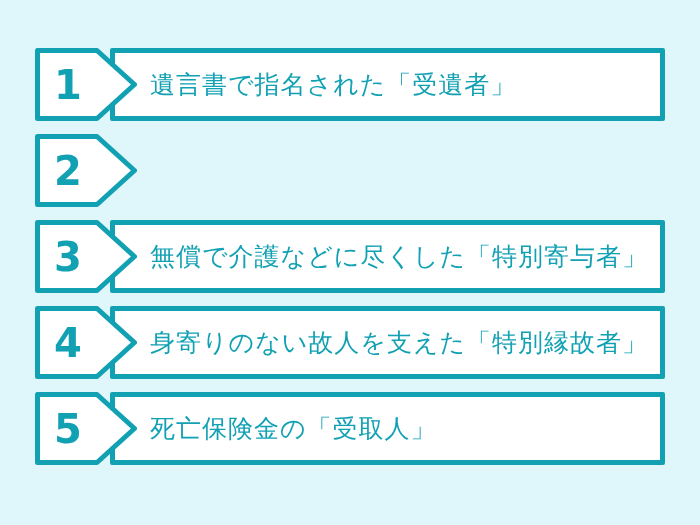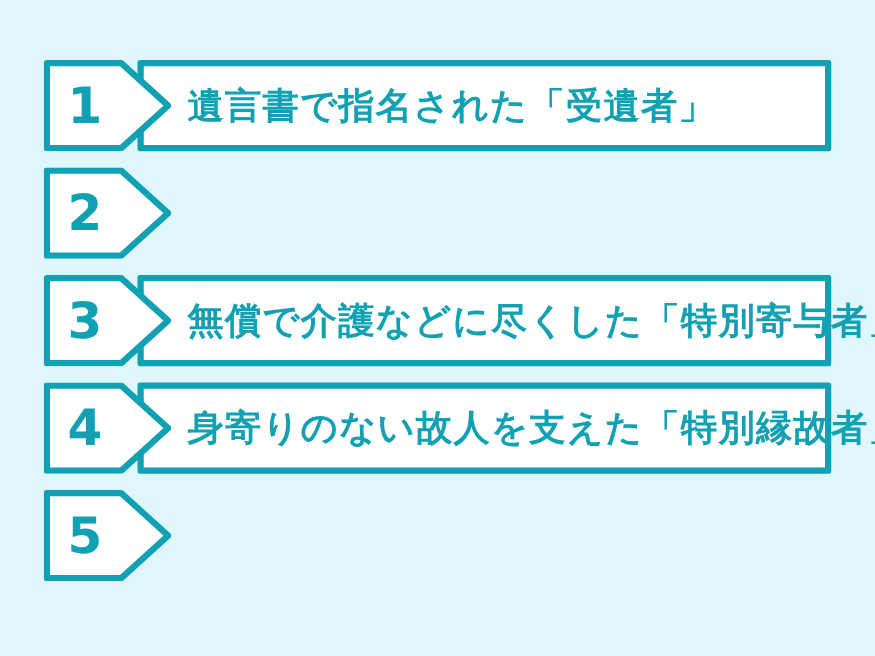--- a/index.html
+++ b/index.html
@@ -34,22 +34,22 @@
     box-sizing: border-box;
     background: var(--box_fill, #FFFFFF);
     border: 5px solid var(--teal, #12A1B3);
     border-radius: 2px;
     display: flex;
     align-items: center;
     padding-left: 35px;
   }
   .label {
     color: var(--teal, #12A1B3);
-    font-weight: bold;
-    font-size: 29px;
+    font-weight: normal;
+    font-size: 25px;
     letter-spacing: 1px;
     white-space: nowrap;
     line-height: 1;
     text-align: center;
   }
   .badge {
     position: absolute;
     left: 0;
     top: 0;
     width: 102px;
@@ -128,20 +128,23 @@
     </div>
     <div class="badge">
       <svg viewBox="0 0 102 73" preserveAspectRatio="none">
         <polygon points="2.5,2.5 62,2.5 99.5,36.5 62,70.5 2.5,70.5"></polygon>
       </svg>
       <span class="num">4</span>
     </div>
   </div>
 
   <div class="row">
+    <div class="textbox">
+      <span class="label">死亡保険金の「受取人」</span>
+    </div>
     <div class="badge">
       <svg viewBox="0 0 102 73" preserveAspectRatio="none">
         <polygon points="2.5,2.5 62,2.5 99.5,36.5 62,70.5 2.5,70.5"></polygon>
       </svg>
       <span class="num">5</span>
     </div>
   </div>
 
 </div>
 

